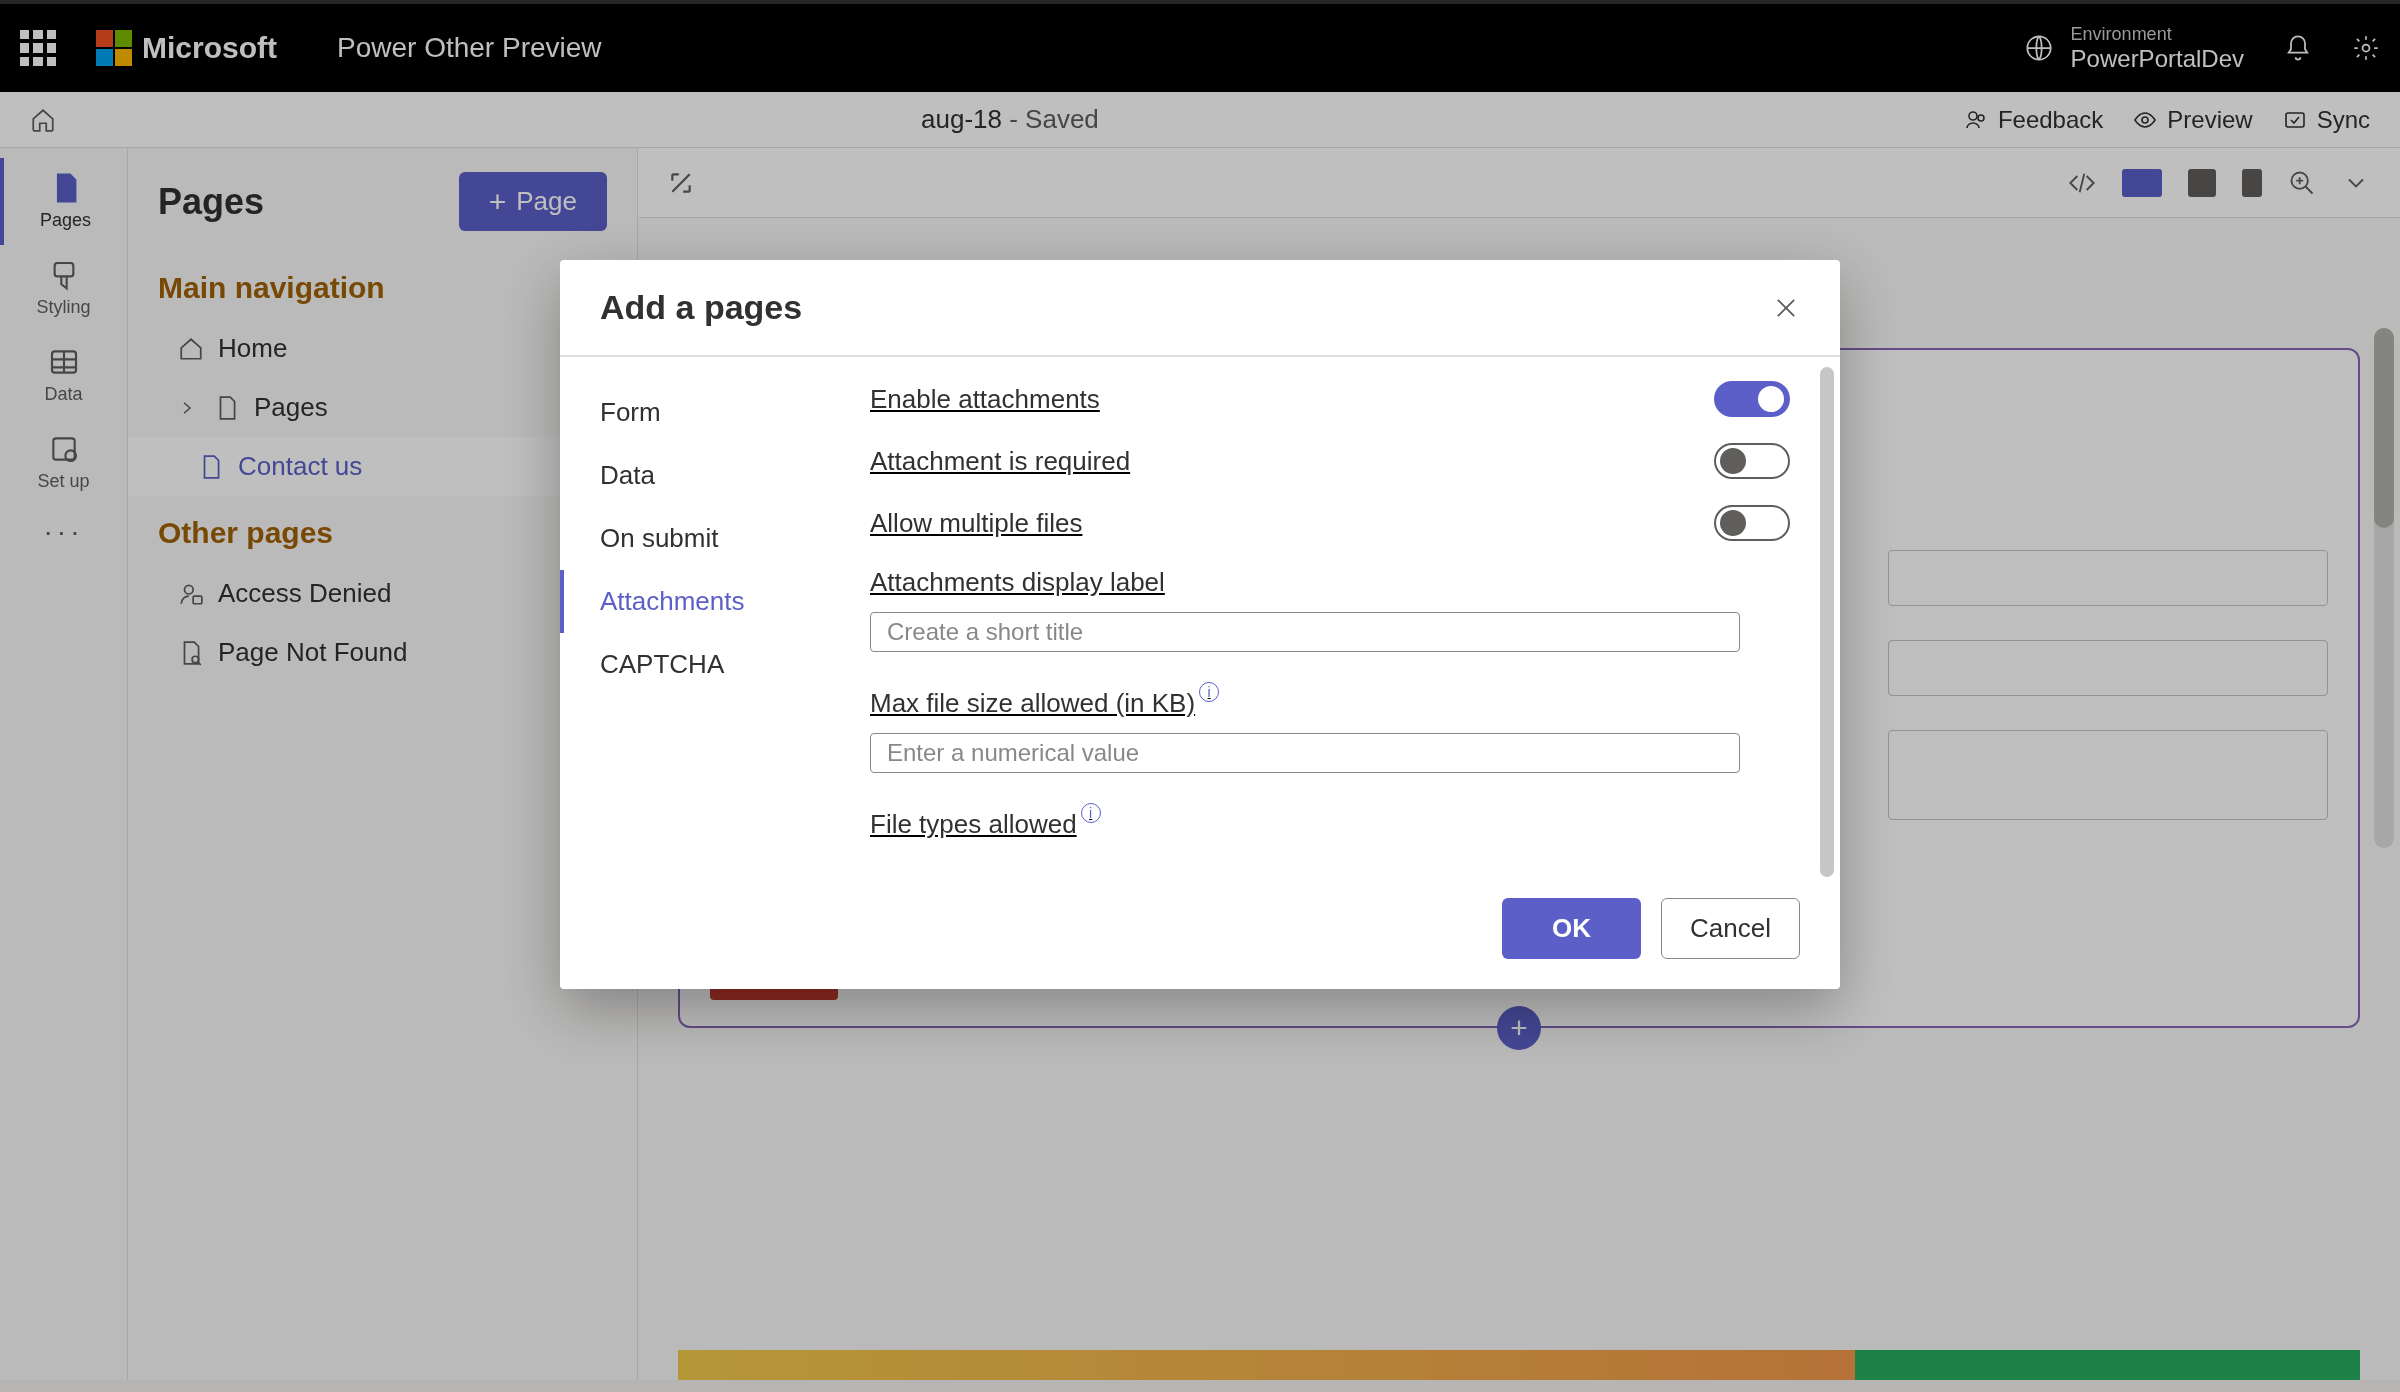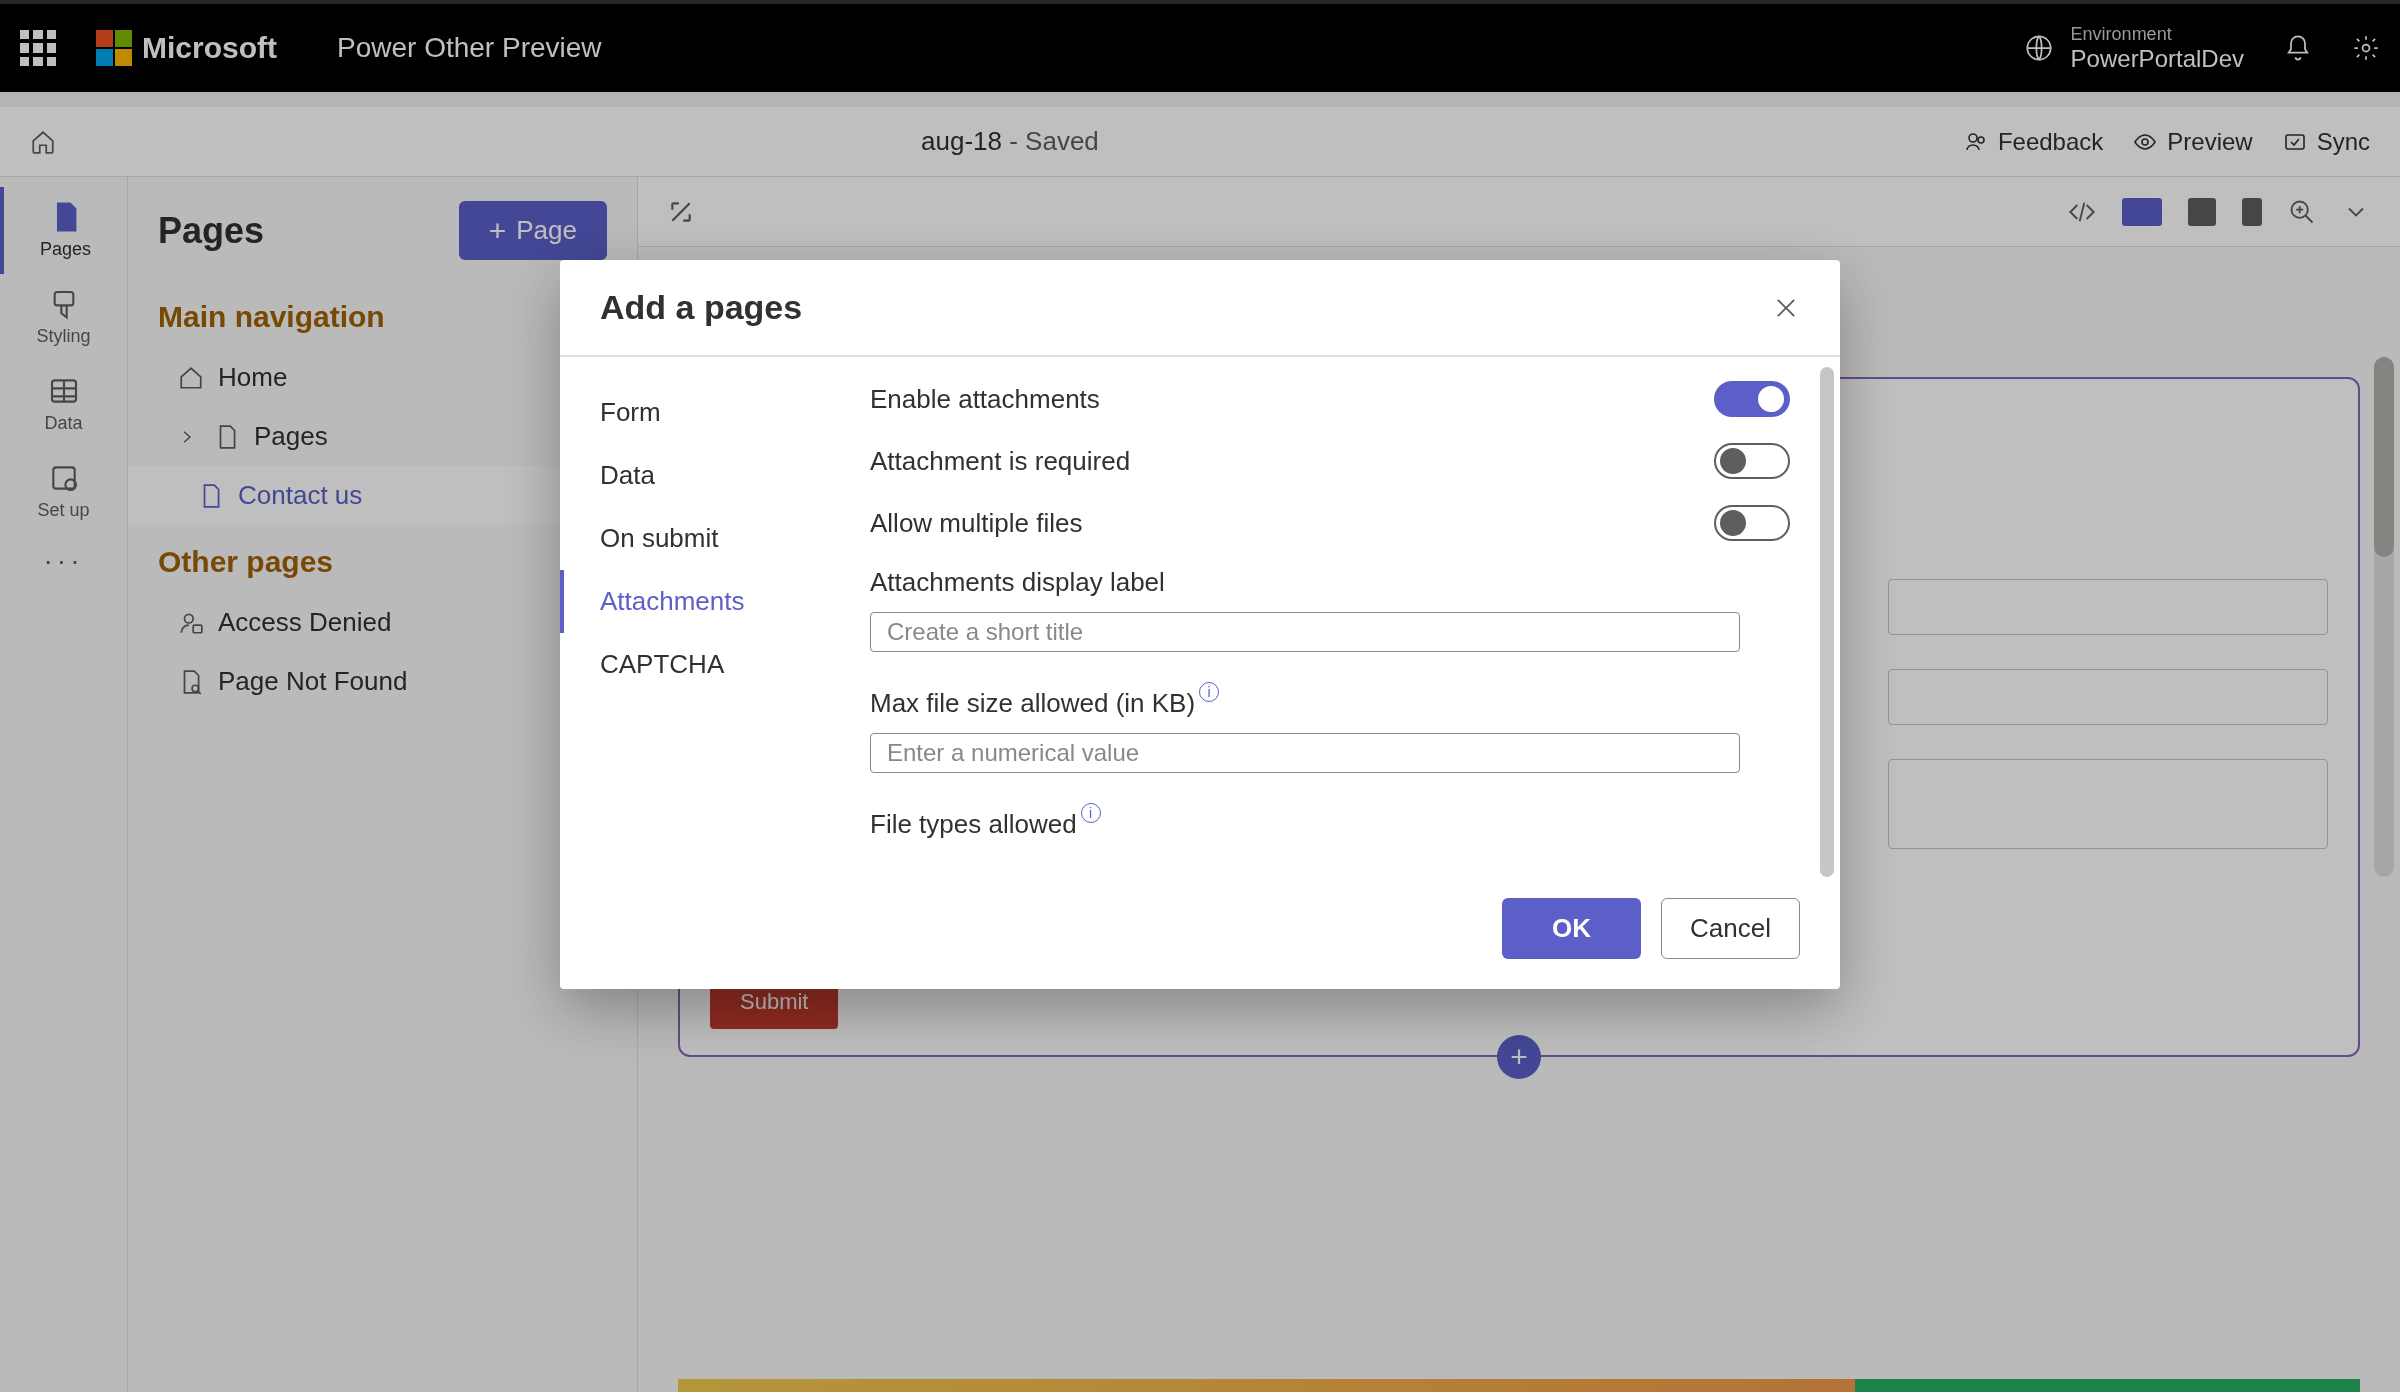--- a/index.html
+++ b/index.html
@@ -13,21 +13,21 @@
 .mslogo-sq span:nth-child(1){background:#f25022;} .mslogo-sq span:nth-child(2){background:#7fba00;}
 .mslogo-sq span:nth-child(3){background:#00a4ef;} .mslogo-sq span:nth-child(4){background:#ffb900;}
 .mslogo-text { font-size: 30px; font-weight: 600; }
 .product { font-size: 28px; font-weight: 400; }
 .topbar-right { margin-left: auto; display: flex; align-items: center; gap: 40px; }
 .env-block { display: flex; align-items: center; gap: 18px; }
 .env-text small { font-size: 18px; color: #ccc; display: block; }
 .env-text span { font-size: 24px; }
 .top-icon { width: 28px; height: 28px; fill: none; stroke: #fff; stroke-width: 1.5; }
 
-.cmdbar { background: #fff; height: 70px; border-bottom: 1px solid #e1dfdd; display: flex; align-items: center; padding: 0 30px; margin-top: 15px; }
+.cmdbar { background: #fff; height: 56px; border-bottom: 1px solid #e1dfdd; display: flex; align-items: center; padding: 0 30px; }
 .cmdbar .home-ico { width: 26px; height: 26px; stroke: #605e5c; fill: none; stroke-width: 1.6; }
 .doc-title { flex: 1; text-align: center; font-size: 26px; color: #323130; }
 .doc-title .saved { color: #605e5c; }
 .cmdbar-right { display: flex; align-items: center; gap: 30px; font-size: 24px; color: #323130; }
 .cmdbar-right .item { display: flex; align-items: center; gap: 10px; }
 .cmd-ico { width: 24px; height: 24px; stroke: #323130; fill: none; stroke-width: 1.6; }
 
 .body-row { display: flex; height: calc(1392px - 90px - 70px); }
 .rail { width: 128px; background: #faf9f8; border-right: 1px solid #e1dfdd; display: flex; flex-direction: column; align-items: center; padding-top: 10px; }
 .rail .ritem { width: 100%; text-align: center; padding: 14px 0; font-size: 18px; color: #605e5c; }
@@ -69,21 +69,21 @@
 
 .overlay { position: fixed; inset: 0; background: rgba(0,0,0,.25); display: flex; align-items: flex-start; justify-content: center; padding-top: 260px; }
 .modal { width: 1280px; background: #fff; border-radius: 4px; box-shadow: 0 20px 60px rgba(0,0,0,.3); overflow: hidden; }
 .modal-hdr { display: flex; align-items: center; justify-content: space-between; padding: 28px 40px; border-bottom: 2px solid #e1dfdd; }
 .modal-hdr h2 { font-size: 34px; font-weight: 600; color: #323130; }
 .modal-hdr .x { width: 28px; height: 28px; stroke: #605e5c; stroke-width: 1.6; cursor: pointer; }
 .modal-body { display: flex; max-height: 600px; }
 .mside { width: 300px; padding: 24px 0; }
 .mside .mt { padding: 16px 40px; font-size: 26px; color: #323130; cursor: pointer; }
 .mside .mt.active { color: #5b5fc7; border-left: 4px solid #5b5fc7; padding-left: 36px; }
-.mcontent { flex: 1; padding: 24px 50px 24px 10px; overflow-y: hidden; position: relative; }
+.mcontent { flex: 1; padding: 24px 50px 24px 10px; overflow-y: hidden; position: relative; text-decoration: underline; }
 .mrow { display: flex; align-items: center; justify-content: space-between; margin-bottom: 26px; }
 .mrow .lbl { font-size: 26px; color: #323130; }
 .toggle { width: 76px; height: 36px; border-radius: 18px; background: #fff; border: 2px solid #605e5c; position: relative; cursor: pointer; }
 .toggle .knob { width: 26px; height: 26px; border-radius: 50%; background: #605e5c; position: absolute; top: 3px; left: 4px; }
 .toggle.on { background: #5b5fc7; border-color: #5b5fc7; }
 .toggle.on .knob { background: #fff; left: auto; right: 4px; }
 .field-label { font-size: 26px; color: #323130; margin: 10px 0 14px; display: flex; align-items: flex-start; }
 .info { width: 20px; height: 20px; border: 1.6px solid #5b5fc7; border-radius: 50%; color: #5b5fc7; font-size: 14px; display: inline-flex; align-items: center; justify-content: center; margin-left: 4px; position: relative; top: -6px; }
 .minput { width: 870px; border: 1px solid #8a8886; height: 40px; border-radius: 4px; font-size: 24px; padding: 0 16px; color: #323130; margin-bottom: 26px; }
 .minput::placeholder { color: #8a8886; }

